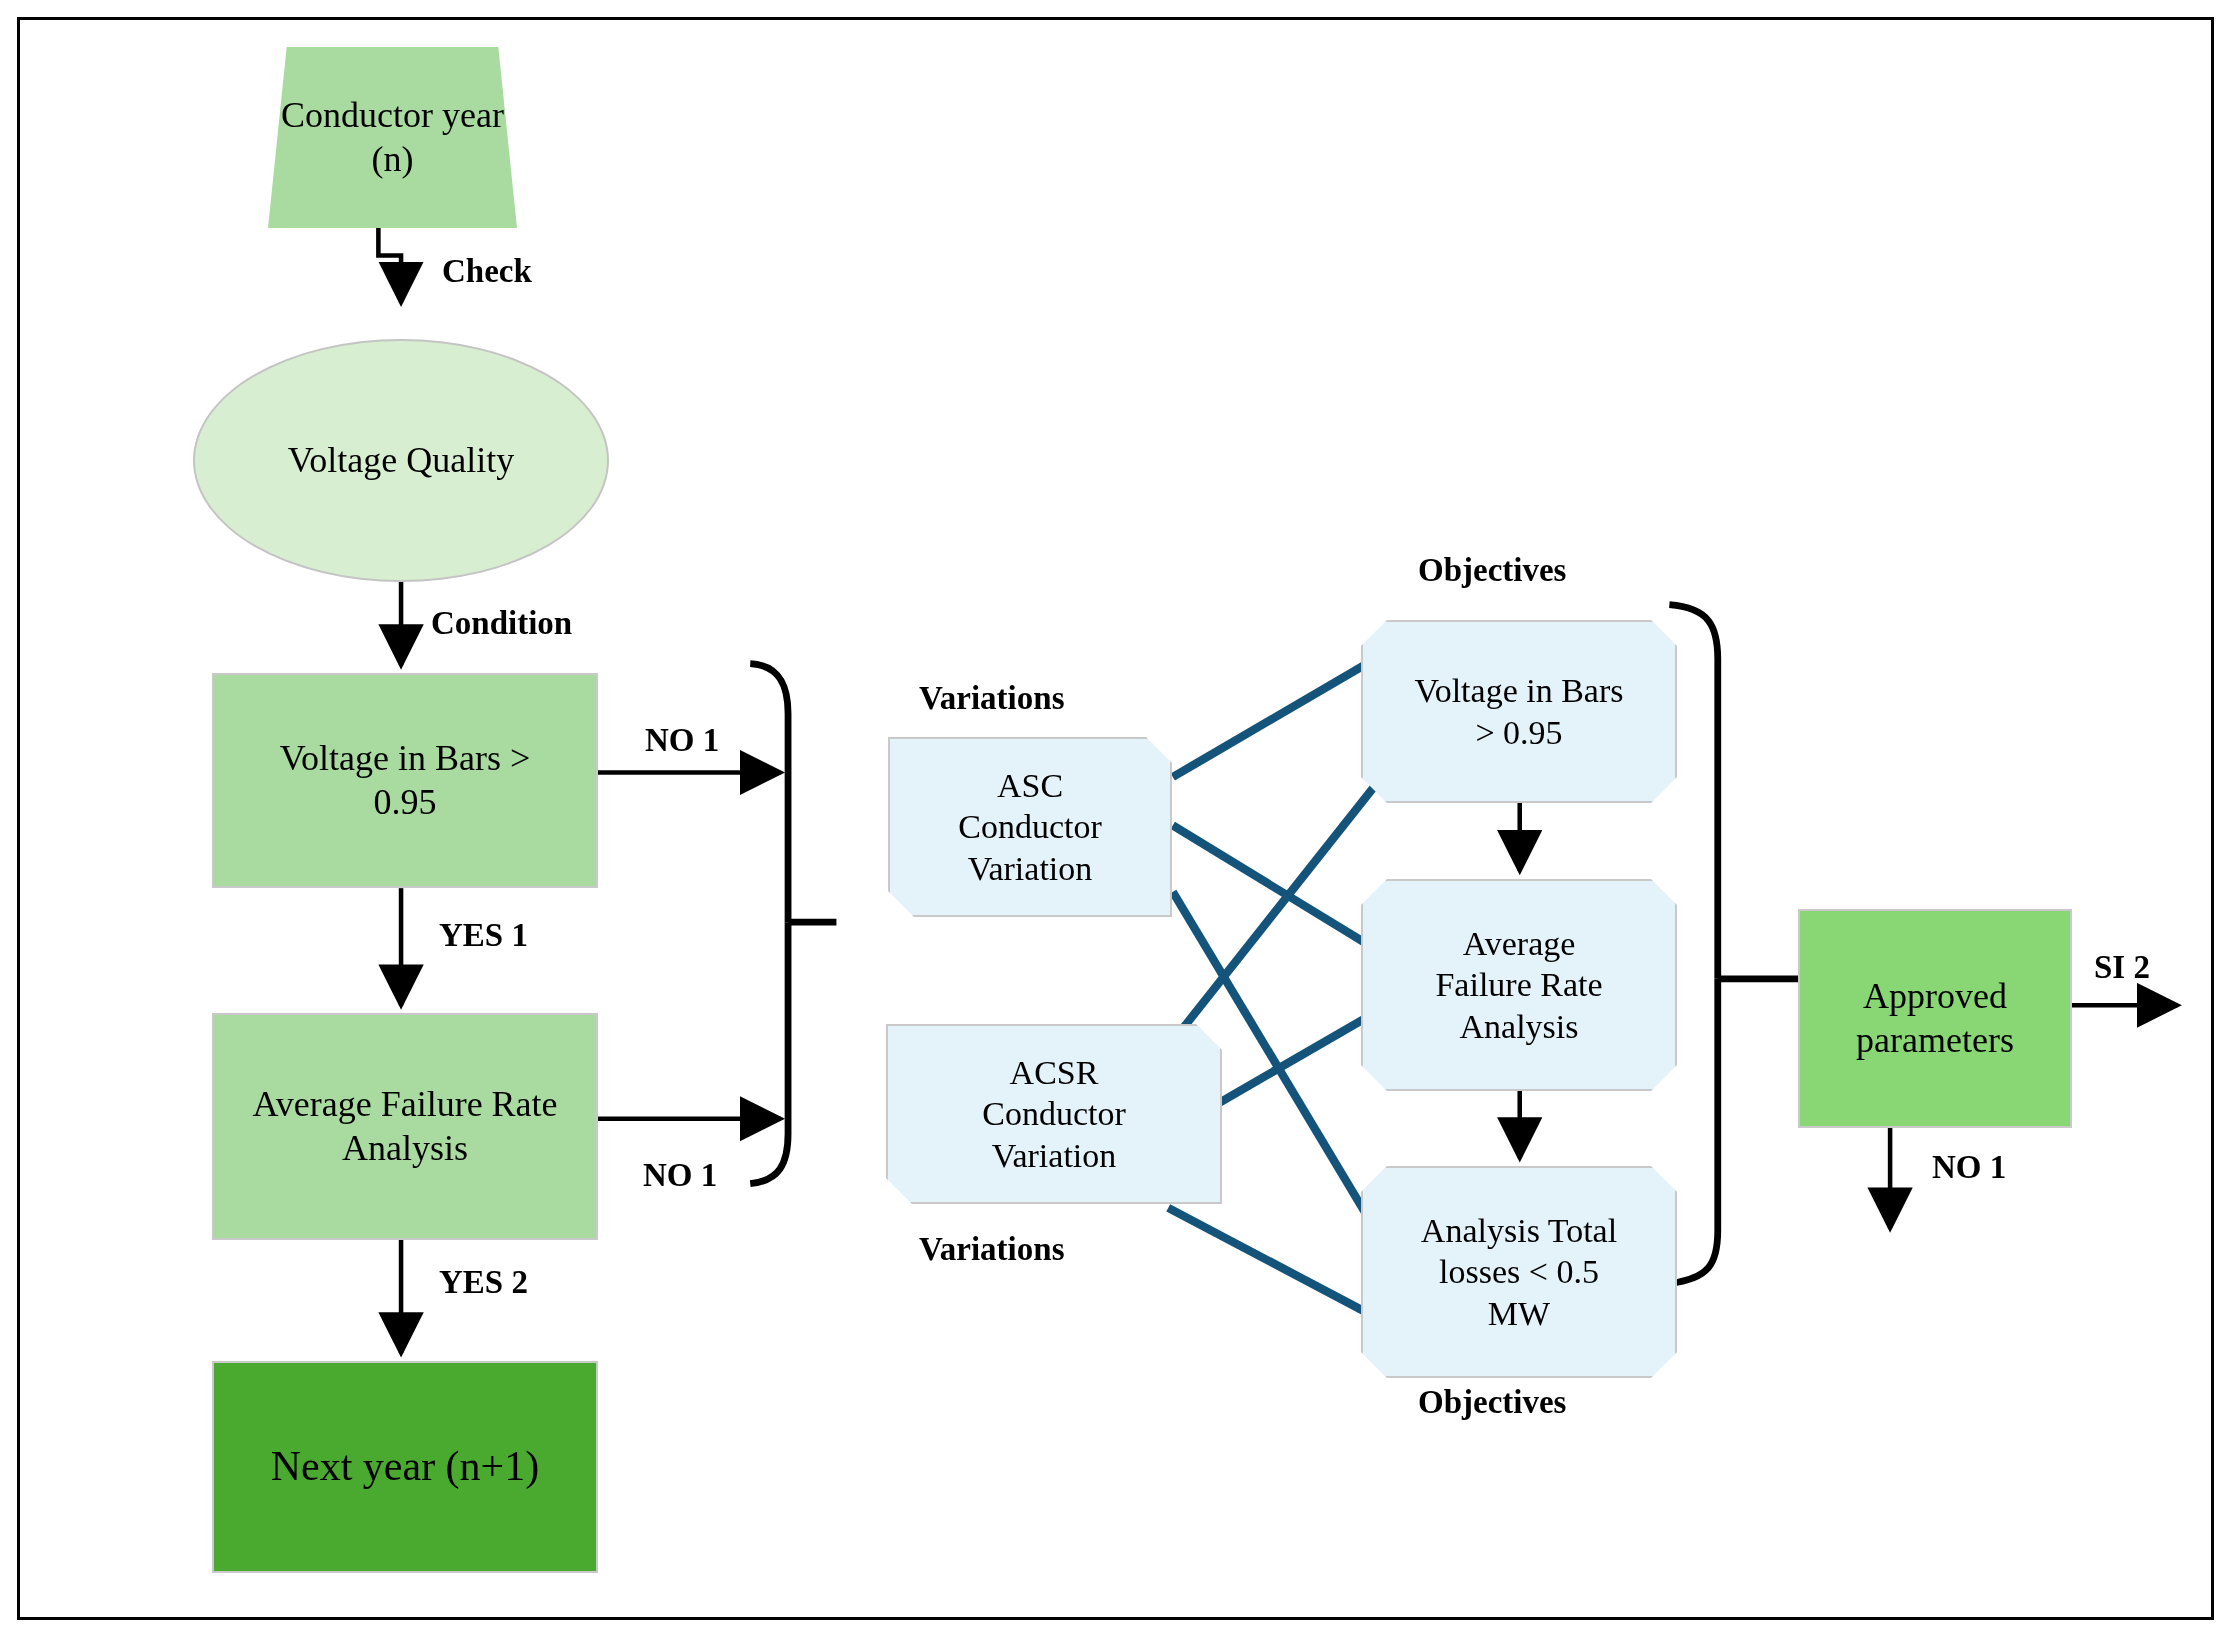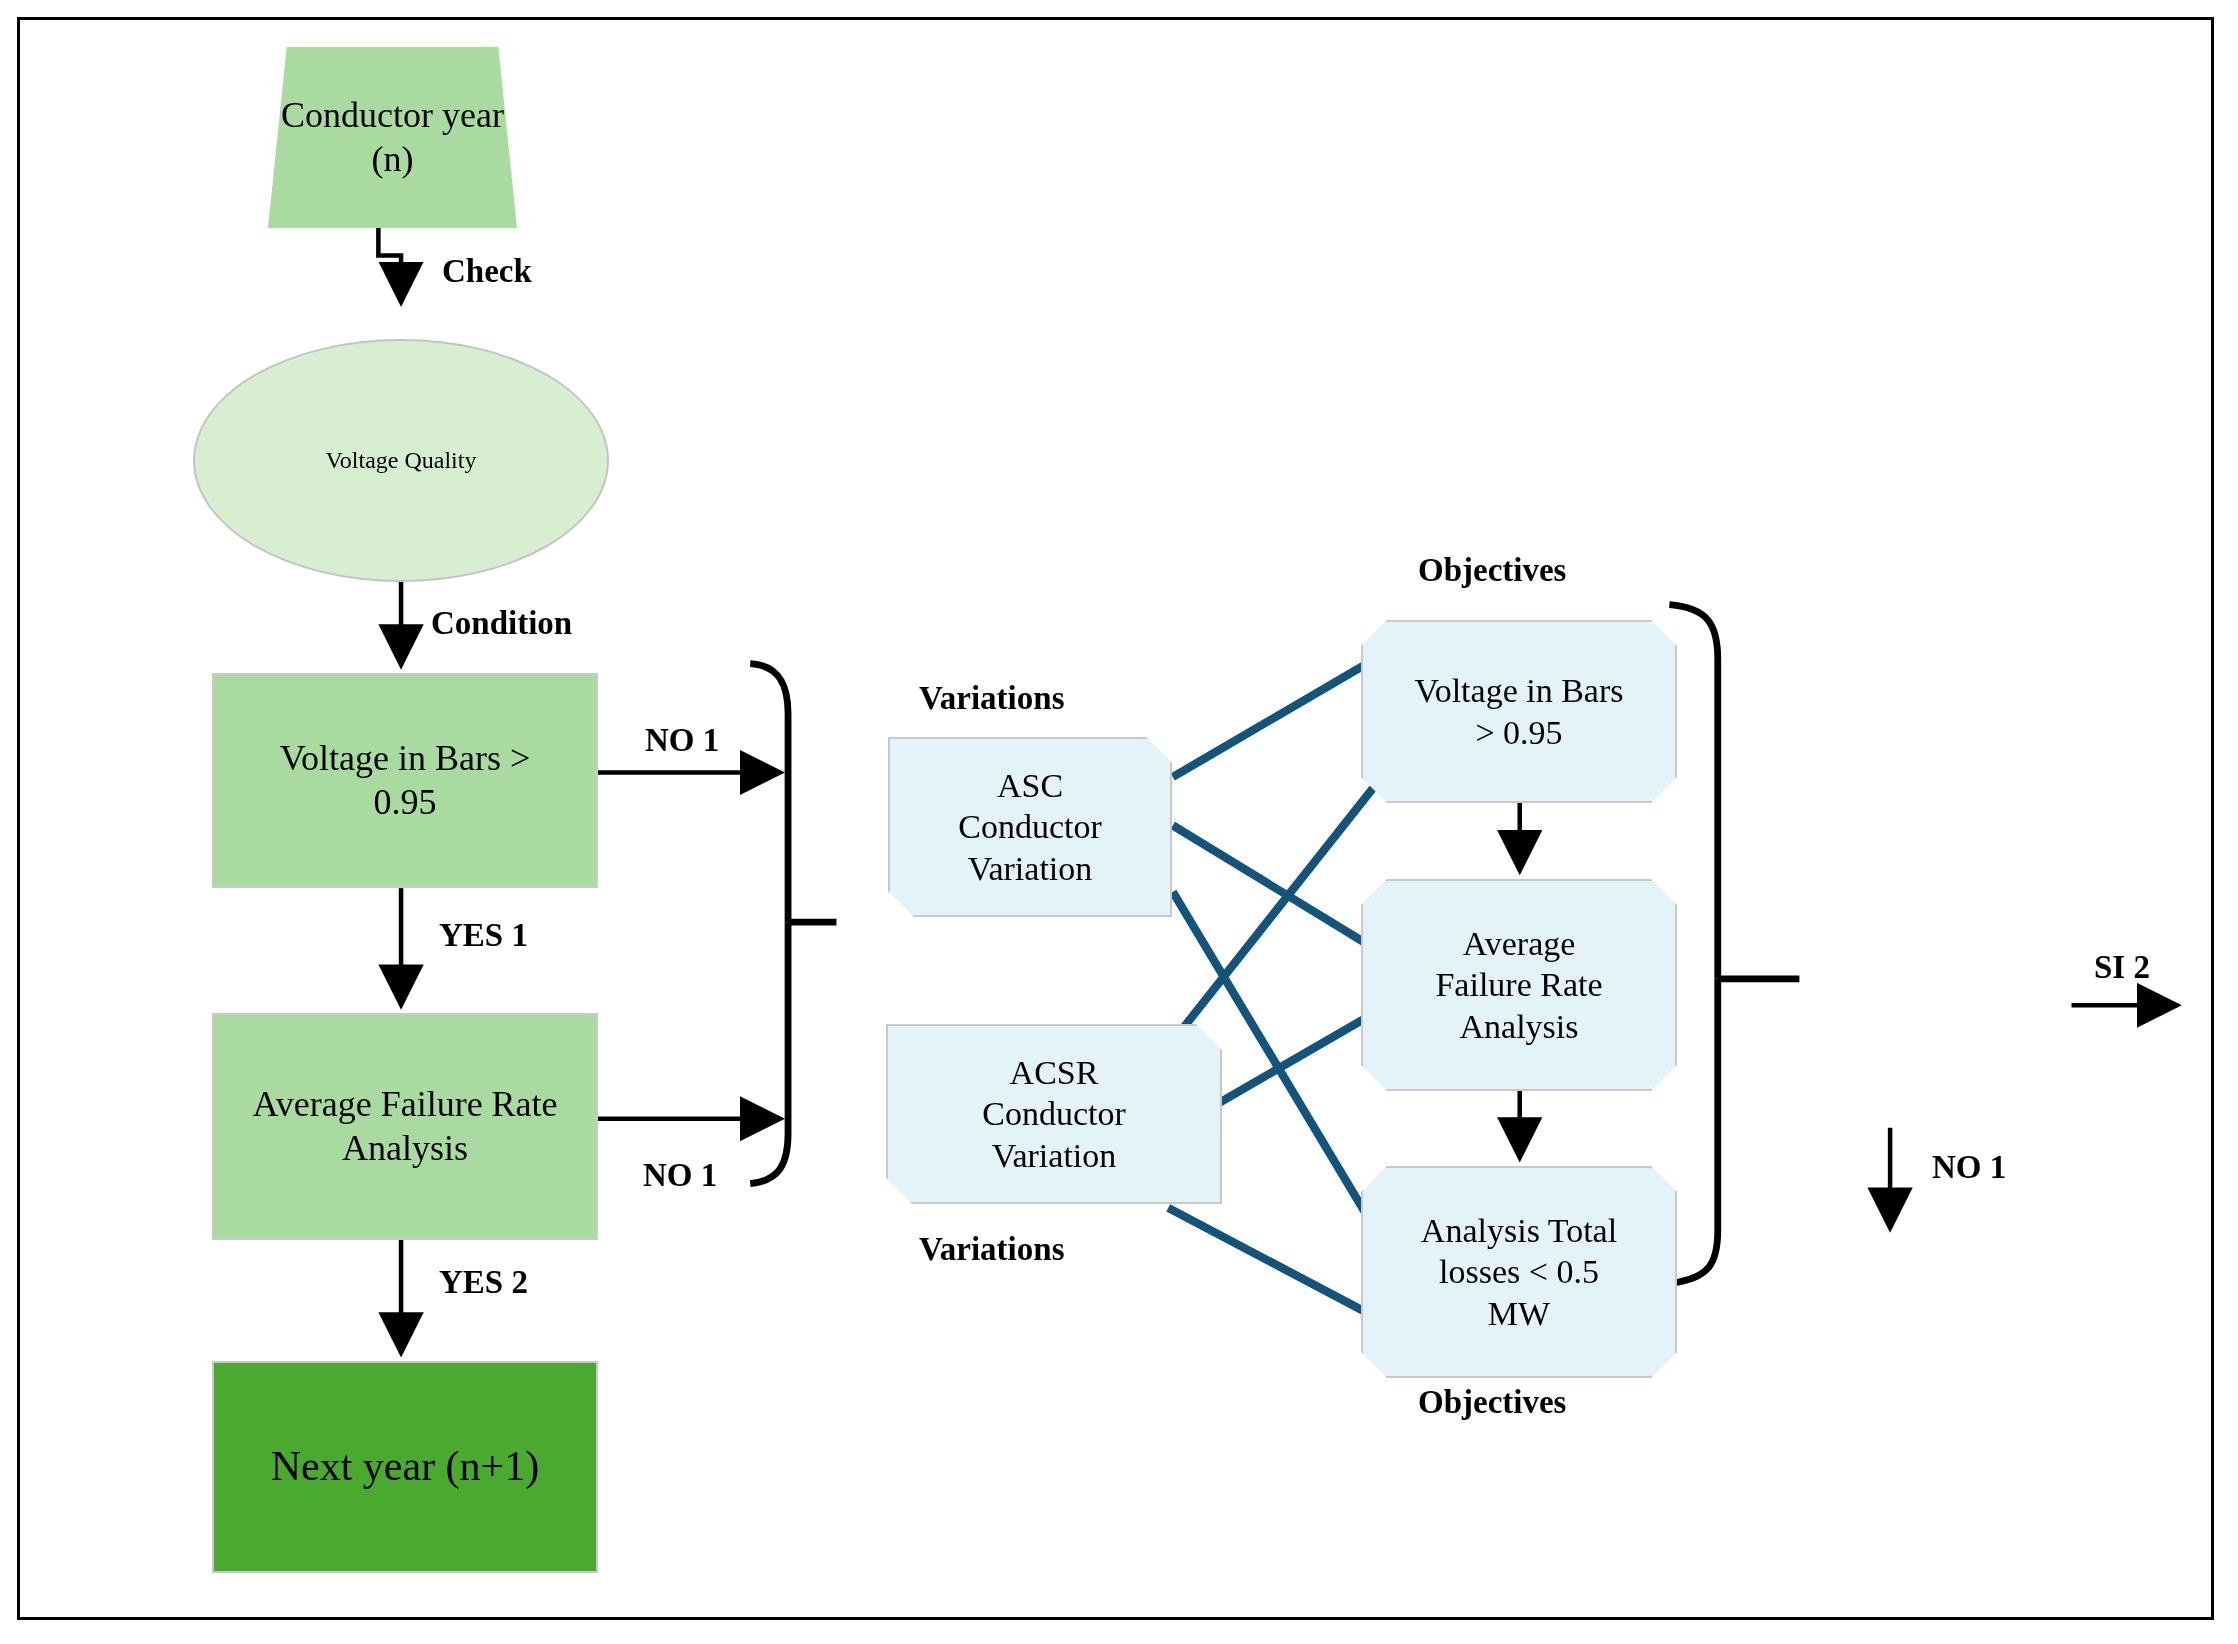--- a/index.html
+++ b/index.html
@@ -5,21 +5,21 @@
   html,body{margin:0;padding:0;background:#ffffff;}
   body{width:2239px;height:1644px;font-family:"Liberation Serif",serif;}
   #frame{position:absolute;left:16.6px;top:16.6px;width:2197px;height:1603px;border:3.8px solid #000;box-sizing:border-box;background:#fff;}
   #canvas{position:absolute;left:0;top:0;width:2239px;height:1644px;}
   svg#wires{position:absolute;left:0;top:0;width:2239px;height:1644px;pointer-events:none;}
 
   .node{position:absolute;box-sizing:border-box;display:flex;align-items:center;justify-content:center;text-align:center;color:#000;line-height:1.22;}
   .greenbox{background:#a9dba0;border:2.3px solid #c9c9c9;font-size:36px;}
   .darkgreen{background:#4aaa30;border:2.3px solid #c9c9c9;font-size:42px;}
   .midgreen{background:#88d674;border:2.3px solid #c9c9c9;font-size:36px;}
-  .ellipse{background:#d8eed0;border:2.3px solid #c4c4c4;border-radius:50%;font-size:24px;text-align:center;}
+  .ellipse{background:#d8eed0;border:2.3px solid #c4c4c4;border-radius:50%;font-size:36px;text-align:center;}
   .trapz{background:#a9dba0;font-size:36px;
      clip-path:polygon(7.5% 0%, 92.5% 0%, 100% 100%, 0% 100%);}
   .tag{background:#e4f2fa;border:2.3px solid #c9c9c9;font-size:34px;}
   .tagA{clip-path:polygon(0 0, calc(100% - 26px) 0, 100% 26px, 100% 100%, 26px 100%, 0 calc(100% - 26px));align-items:center;}
   .oct{background:#e4f2fa;border:2.3px solid #c9c9c9;font-size:34px;
      clip-path:polygon(26px 0, calc(100% - 26px) 0, 100% 26px, 100% calc(100% - 26px), calc(100% - 26px) 100%, 26px 100%, 0 calc(100% - 26px), 0 26px);}
 
   .lbl{position:absolute;font-weight:bold;font-size:33px;color:#000;white-space:nowrap;}
   .cap{position:absolute;font-weight:bold;font-size:33px;color:#000;white-space:nowrap;}
   .node span{display:block;}
@@ -146,20 +146,24 @@
     <span>Failure Rate</span>
     <span>Analysis</span>
   </div>
 
   <div class="node oct" style="left:1361px;top:1166px;width:316px;height:212px;flex-direction:column;">
     <span>Analysis Total</span>
     <span>losses &lt; 0.5</span>
     <span>MW</span>
   </div>
 
+  <div class="node midgreen" style="left:1798px;top:909px;width:274px;height:219px;flex-direction:column;">
+    <span>Approved</span>
+    <span>parameters</span>
+  </div>
 
   <div class="cap" style="left:919px;top:680px;">Variations</div>
   <div class="cap" style="left:919px;top:1231px;">Variations</div>
   <div class="cap" style="left:1418px;top:552px;">Objectives</div>
   <div class="cap" style="left:1418px;top:1384px;">Objectives</div>
 
   <div class="lbl" style="left:442px;top:253px;">Check</div>
   <div class="lbl" style="left:431px;top:605px;">Condition</div>
   <div class="lbl" style="left:645px;top:722px;">NO 1</div>
   <div class="lbl" style="left:439px;top:917px;">YES 1</div>

